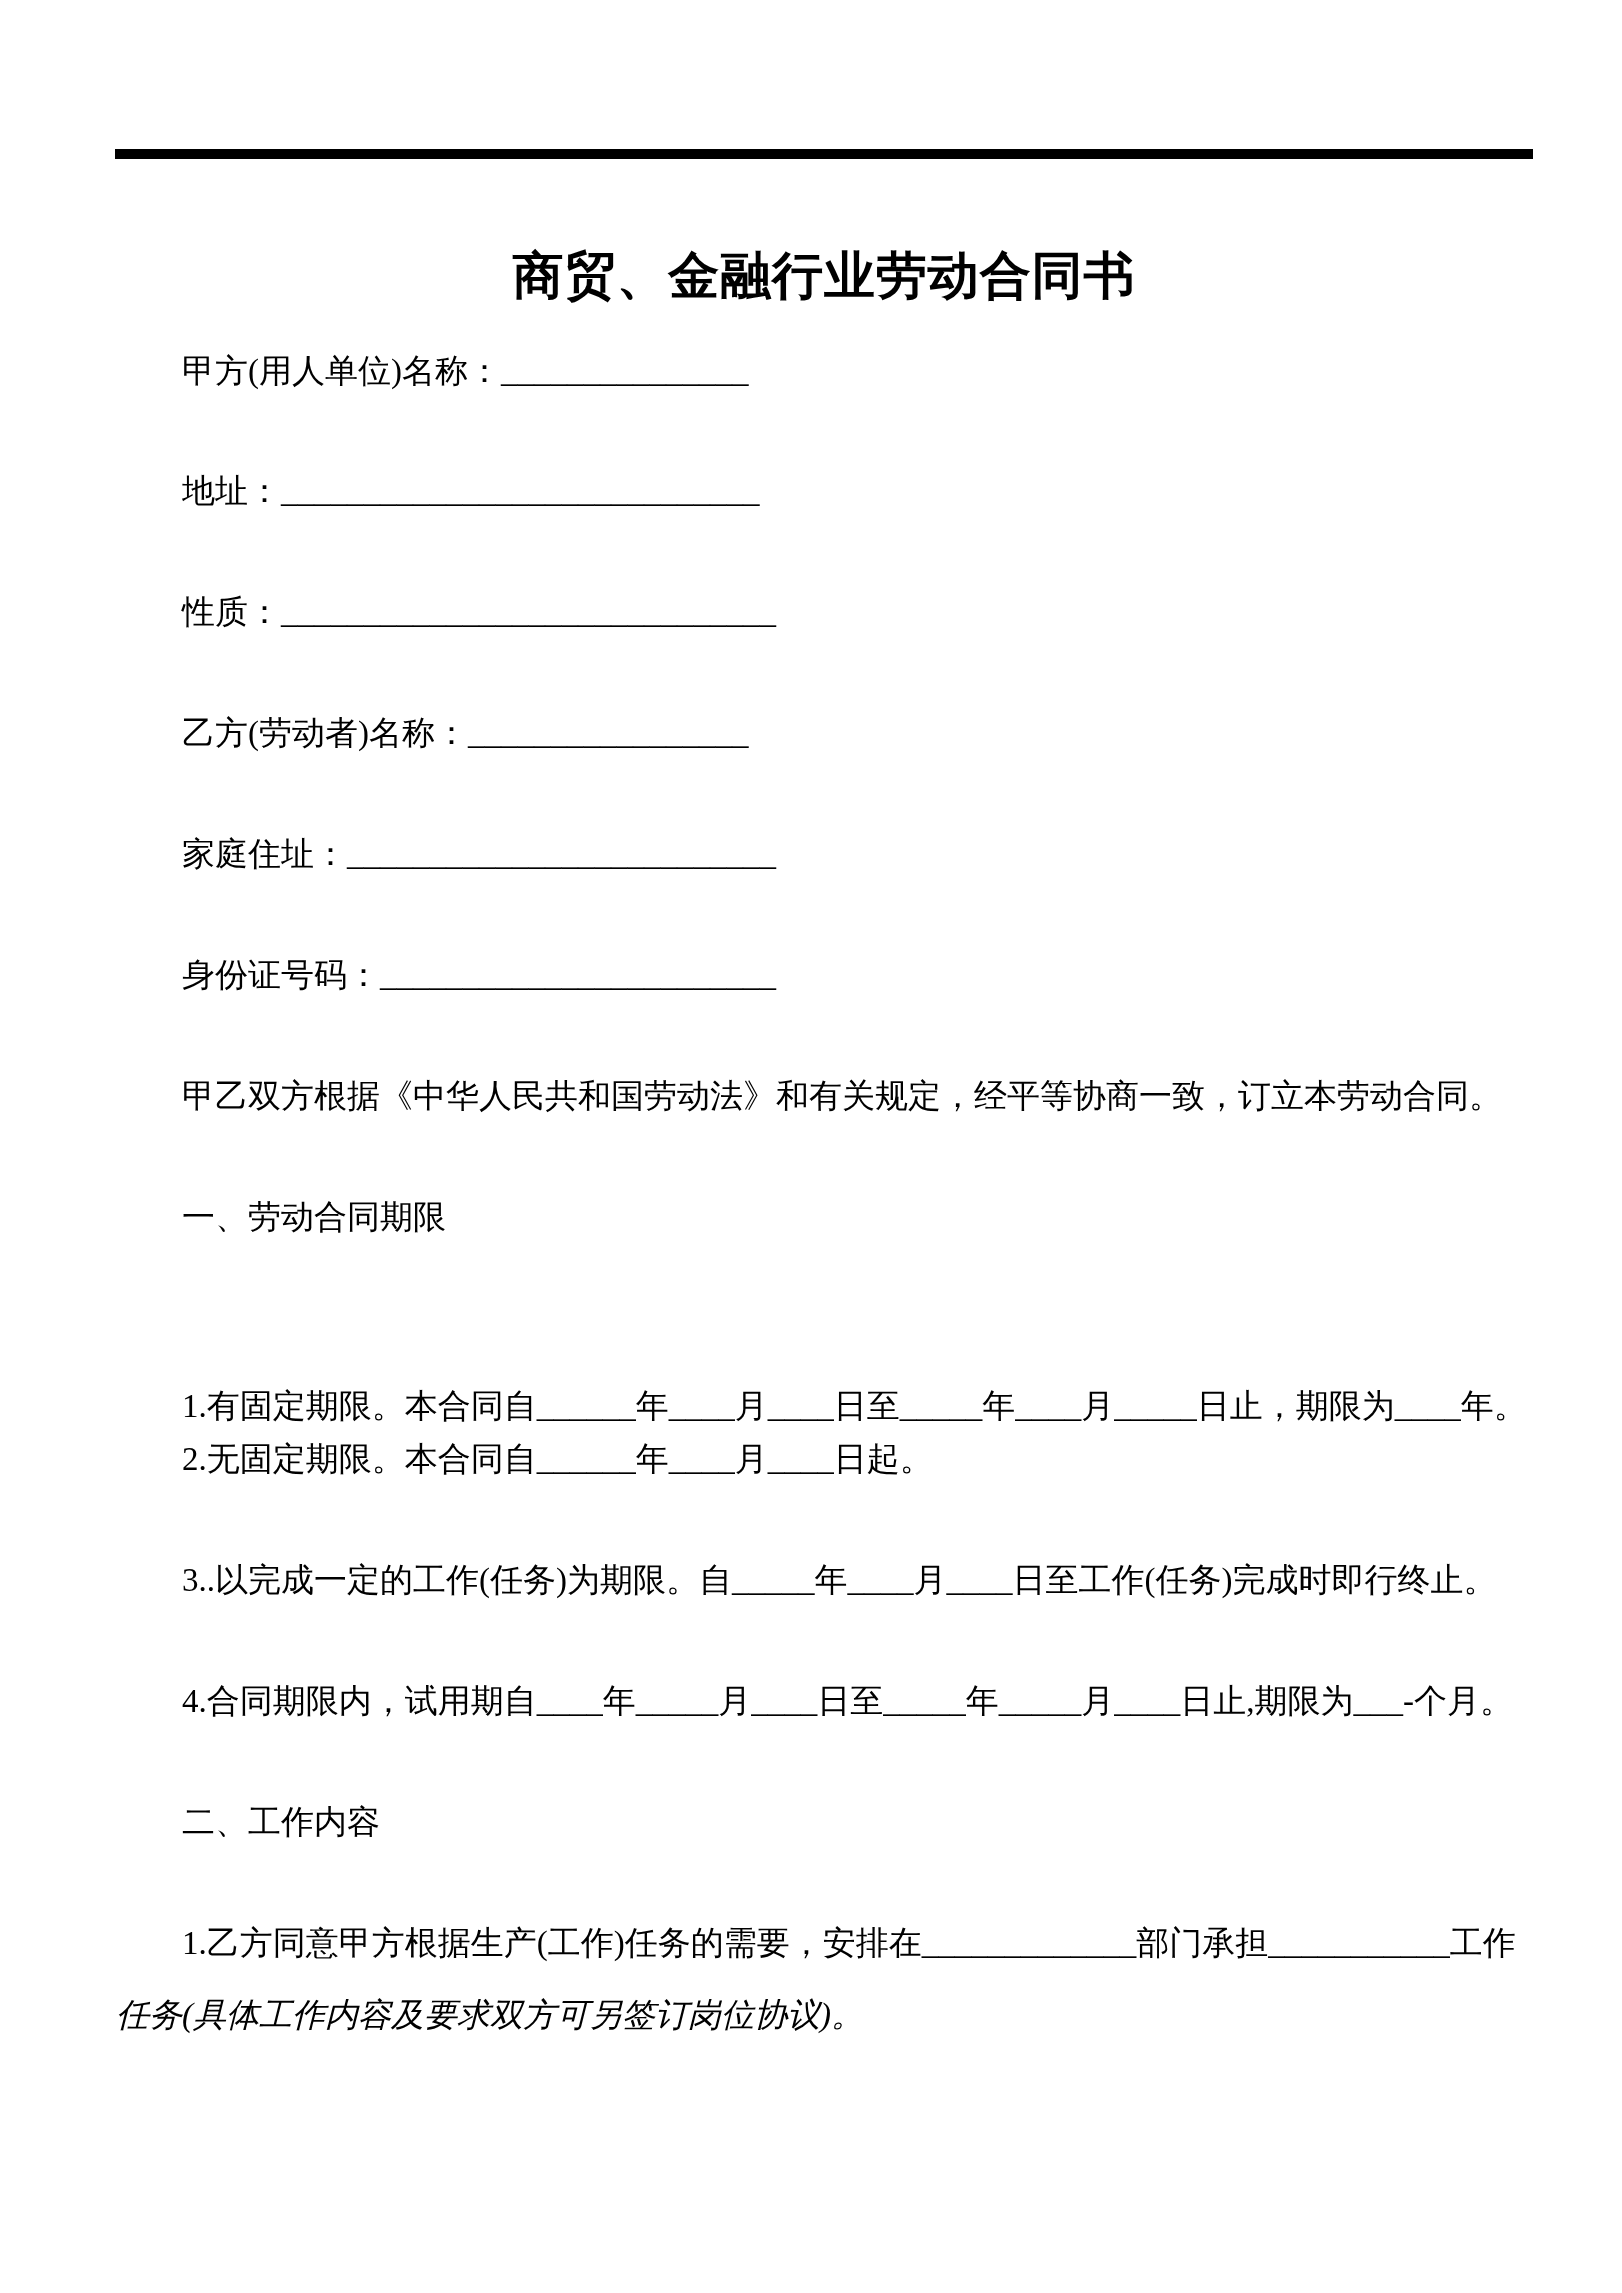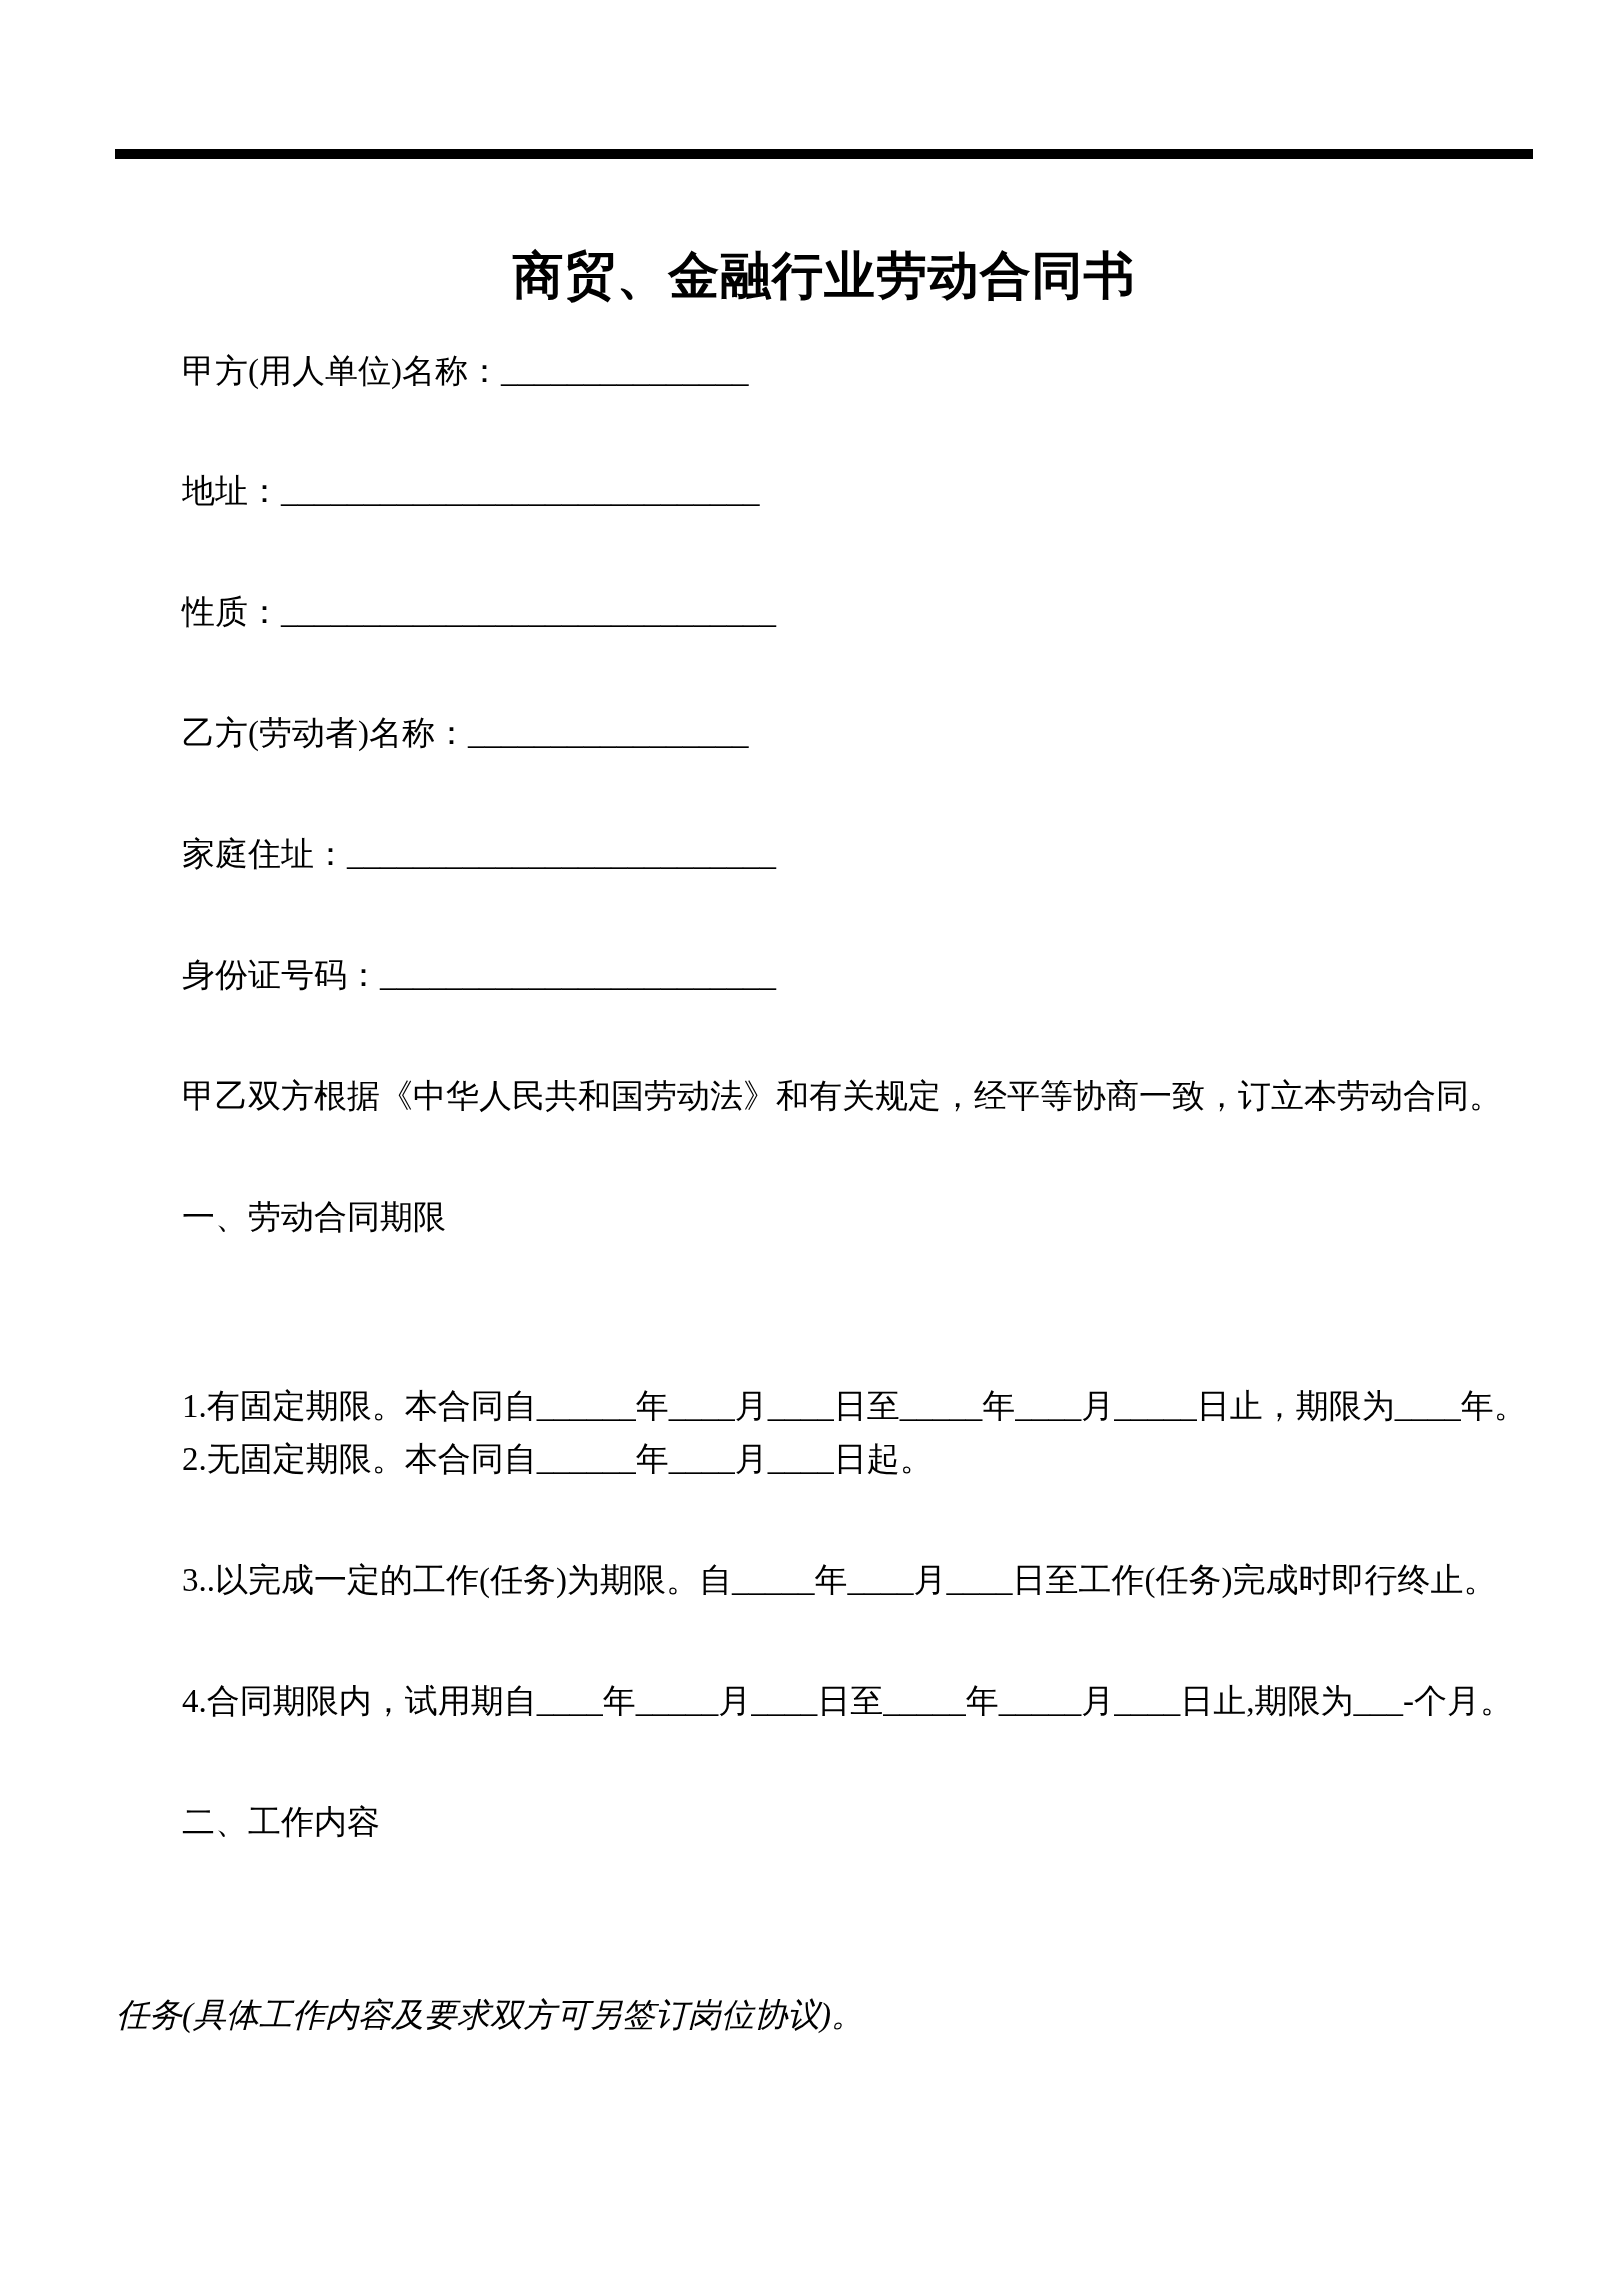--- a/index.html
+++ b/index.html
@@ -92,16 +92,17 @@
 
   <div class="line r8">一、劳动合同期限</div>
 
   <div class="line r9">1.有固定期限。本合同自______年____月____日至_____年____月_____日止，期限为____年。</div>
   <div class="line r10">2.无固定期限。本合同自______年____月____日起。</div>
   <div class="line r11">3..以完成一定的工作(任务)为期限。自_____年____月____日至工作(任务)完成时即行终止。</div>
   <div class="line r12">4.合同期限内，试用期自____年_____月____日至_____年_____月____日止,期限为___-个月。</div>
 
   <div class="line r13">二、工作内容</div>
 
+  <div class="line r14">1.乙方同意甲方根据生产(工作)任务的需要，安排在_____________部门承担___________工作</div>
   <div class="line r15 flush">任务(具体工作内容及要求双方可另签订岗位协议)。</div>
 
 </div>
 
 
 </body></html>

